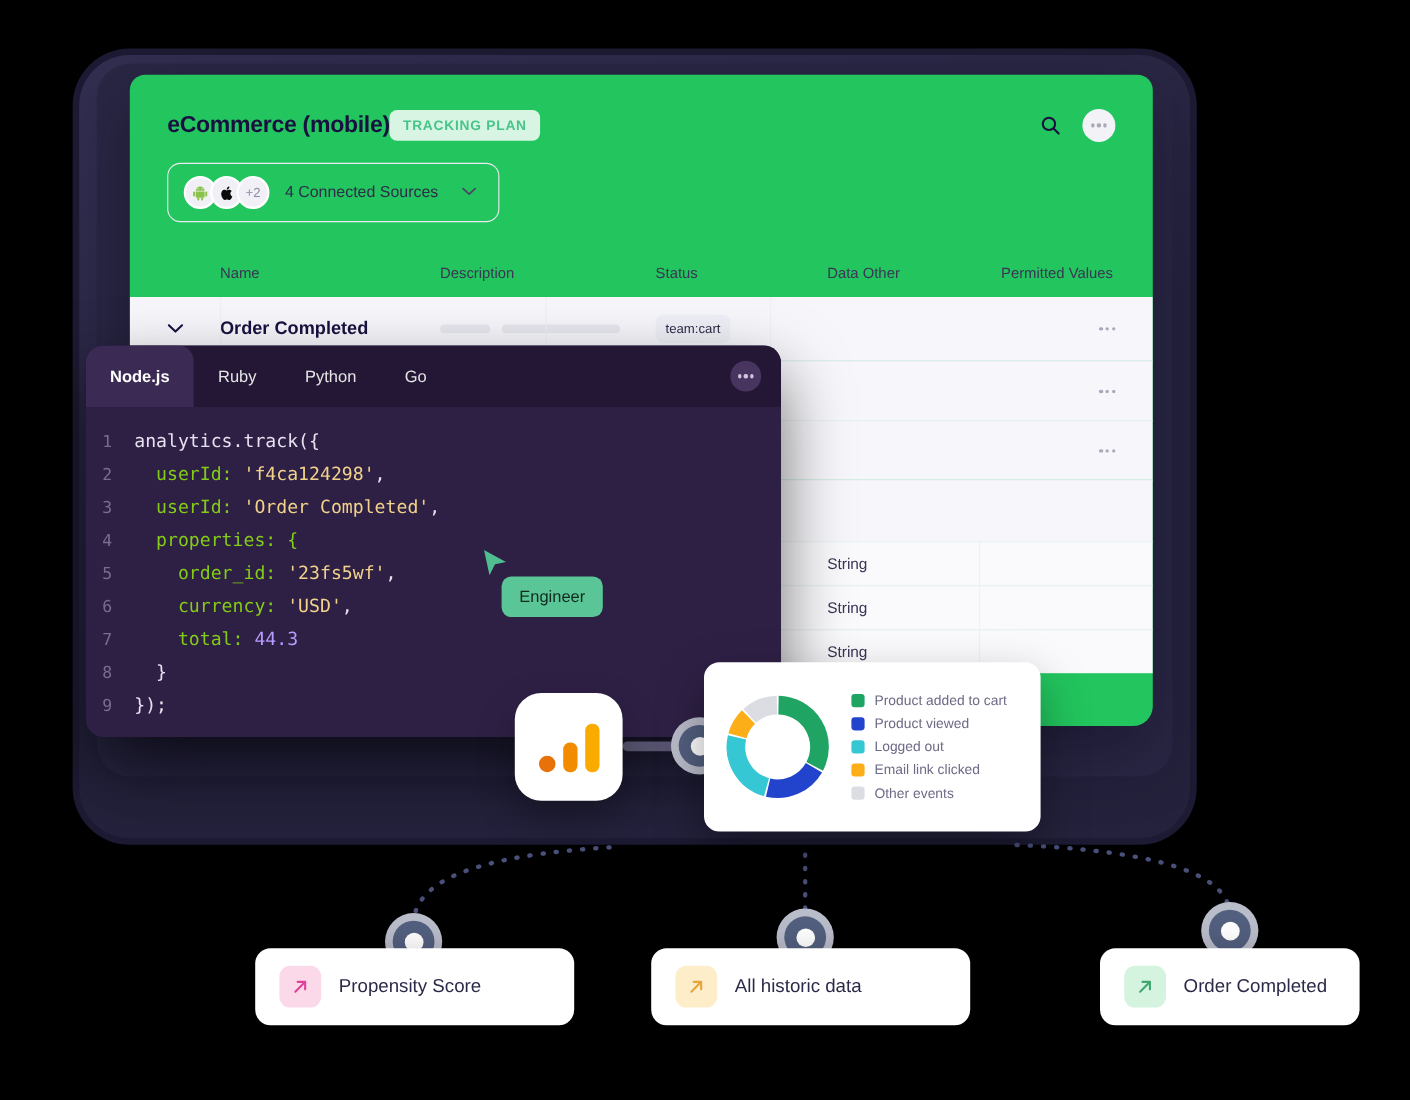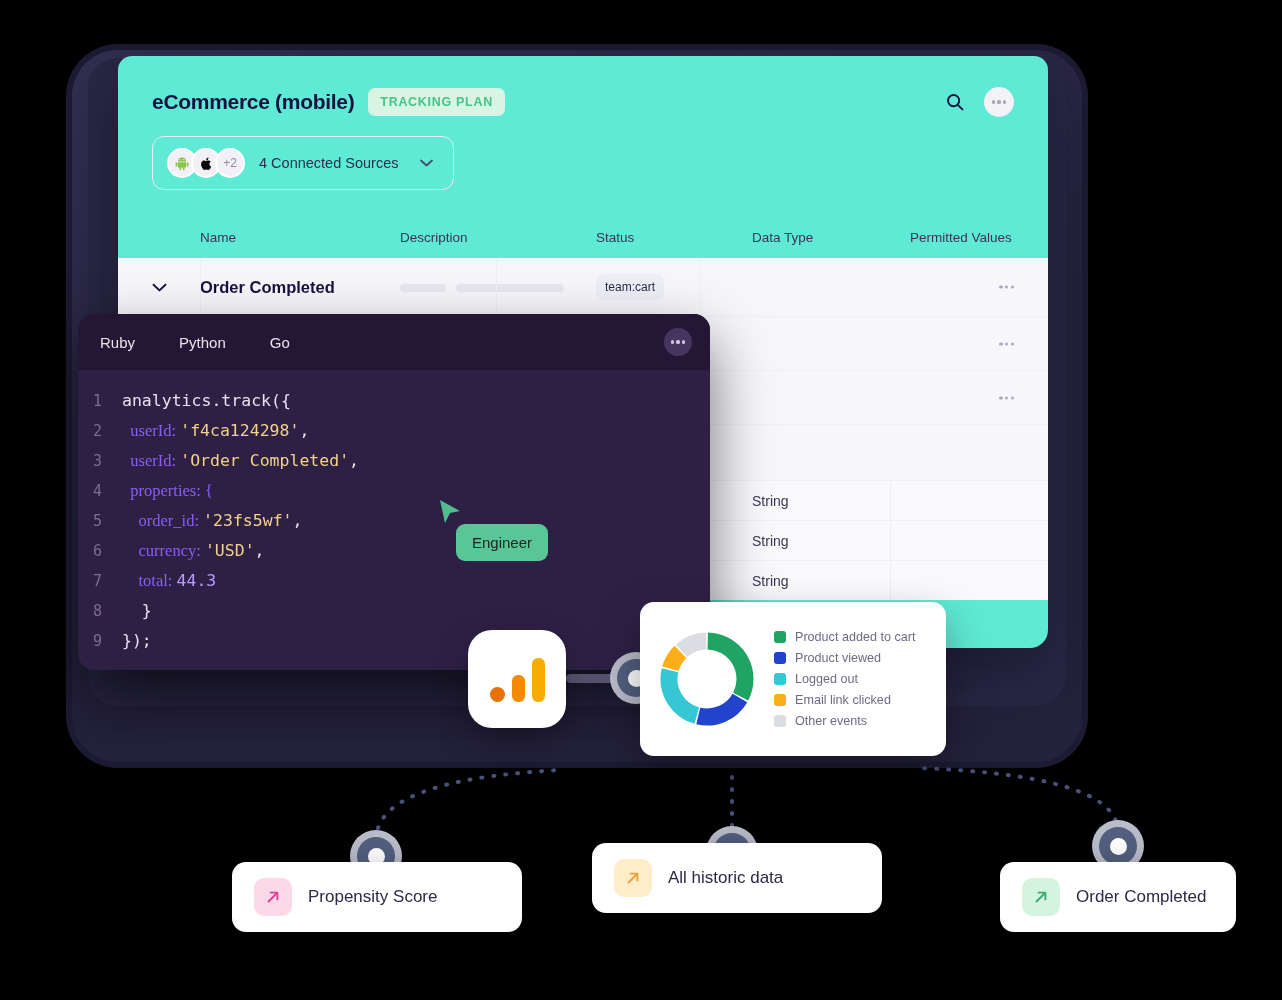--- a/index.html
+++ b/index.html
@@ -29,38 +29,37 @@
     position: absolute;
     left: 88px; top: 58px;
     width: 978px; height: 648px;
     background: #2a2744;
     border-radius: 30px;
   }
 
   
   .app-window {
     position: absolute;
-    left: 118px; top: 56px;
+    left: 118px; top: 68px;
     width: 930px; height: 592px;
-    background: #5eead4;
+    background: #22c55e;
     border-radius: 14px 14px 18px 18px;
     box-shadow: 0 24px 60px rgba(10,10,30,.45);
     overflow: hidden;
   }
   .app-header {
     display: flex; align-items: center;
     padding: 26px 34px 0 34px;
     height: 66px;
   }
   .app-title {
     font-size: 21px; font-weight: bold; color: #1a1040;
     letter-spacing: -.3px;
   }
   .plan-badge {
-    margin-left: 14px;
     background: #d8f5e3; color: #46c48a;
     font-size: 12.5px; font-weight: bold; letter-spacing: .7px;
     padding: 7px 12px; border-radius: 7px;
   }
   .header-right { margin-left: auto; display: flex; align-items: center; gap: 14px; }
   .icon-btn {
     width: 30px; height: 30px; border-radius: 50%;
     display: flex; align-items: center; justify-content: center;
     cursor: pointer; background: transparent; border: none;
   }
@@ -142,21 +141,21 @@
   }
   .code-tabs .icon-btn.dark {
     position: absolute; right: 18px; top: 50%; transform: translateY(-50%);
     width: 28px; height: 28px; border-radius: 50%; background: #47355f;
   }
   .code-tabs .icon-btn.dark i { background: #cfc3de; }
   .code-body { padding: 16px 0 0 0; font-family: "DejaVu Sans Mono", monospace; font-size: 16.5px; }
   .code-line { display: flex; line-height: 30px; height: 30px; }
   .ln { width: 44px; flex: none; text-align: right; color: #7b6a91; padding-right: 20px; font-size: 15px; }
   .ct { white-space: pre; color: #e7e1f0; }
-  .tk-key { color: #8b5cf6; font-family: Liberation Serif, serif; }
+  .tk-key { color: #84cc16; }
   .tk-str { color: #f2d28a; }
   .tk-num { color: #b79bff; }
   .tk-pl  { color: #e7e1f0; }
 
   
   .cursor-wrap { position: absolute; left: 436px; top: 498px; }
   .cursor-arrow { position: absolute; left: 0; top: 0; }
   .cursor-label {
     position: absolute; left: 20px; top: 26px;
     background: #5ac596; color: #122a20;
@@ -287,21 +286,21 @@
       </div>
 
     </div>
 
     <div class="tbl">
       <div class="tbl-head">
         <div class="c-chev"></div>
         <div class="c-name"><span>Name</span></div>
         <div class="c-desc"><span>Description</span></div>
         <div class="c-stat"><span>Status</span></div>
-        <div class="c-type"><span>Data Type</span></div>
+        <div class="c-type"><span>Data Other</span></div>
         <div class="c-perm"><span>Permitted Values</span></div>
       </div>
 
       <div class="tbl-row" style="height:58px;">
         <div class="vdiv" style="left:82px;"></div>
           <div class="vdiv" style="left:378px;"></div>
           <div class="vdiv" style="left:582px;"></div>
         <div class="c-chev">
           <svg width="15" height="9" viewBox="0 0 15 9">
               <polyline points="1.5,1.7 7.5,7.4 13.5,1.7" fill="none" stroke="#1a1040" stroke-width="1.9" stroke-linecap="round" stroke-linejoin="round"></polyline>
@@ -408,20 +407,21 @@
           <div class="c-desc"></div>
           <div class="c-stat"></div>
         <div class="c-type"><span class="type-text">String</span></div>
         <div class="c-perm"></div>
       </div>
     </div>
   </div>
 
   <div class="code-panel">
     <div class="code-tabs">
+      <div class="code-tab active">Node.js</div>
       <div class="code-tab">Ruby</div>
       <div class="code-tab">Python</div>
       <div class="code-tab">Go</div>
       <button class="icon-btn dark">
           <span class="dots">
             <i></i>
             <i></i>
             <i></i>
           </span>
         </button>
@@ -539,21 +539,21 @@
   <div class="bcard" style="left:232px;top:862px;width:290px;">
     <span class="tile" style="background:#fcd9e9;">
       <svg width="18" height="18" viewBox="0 0 18 18">
           <line x1="4.5" y1="13.5" x2="13" y2="5" stroke="#e0409a" stroke-width="1.9" stroke-linecap="round"></line>
           <polyline points="6.6,4.6 13.4,4.6 13.4,11.4" fill="none" stroke="#e0409a" stroke-width="1.9" stroke-linecap="round" stroke-linejoin="round"></polyline>
         </svg>
     </span>
     <span class="blabel">Propensity Score</span>
   </div>
 
-  <div class="bcard" style="left:592px;top:843px;width:290px;">
+  <div class="bcard" style="left:592px;top:862px;width:290px;">
     <span class="tile" style="background:#fdeec9;">
       <svg width="18" height="18" viewBox="0 0 18 18">
           <line x1="4.5" y1="13.5" x2="13" y2="5" stroke="#e8a33a" stroke-width="1.9" stroke-linecap="round"></line>
           <polyline points="6.6,4.6 13.4,4.6 13.4,11.4" fill="none" stroke="#e8a33a" stroke-width="1.9" stroke-linecap="round" stroke-linejoin="round"></polyline>
         </svg>
     </span>
     <span class="blabel">All historic data</span>
   </div>
 
   <div class="bcard" style="left:1000px;top:862px;width:236px;">

